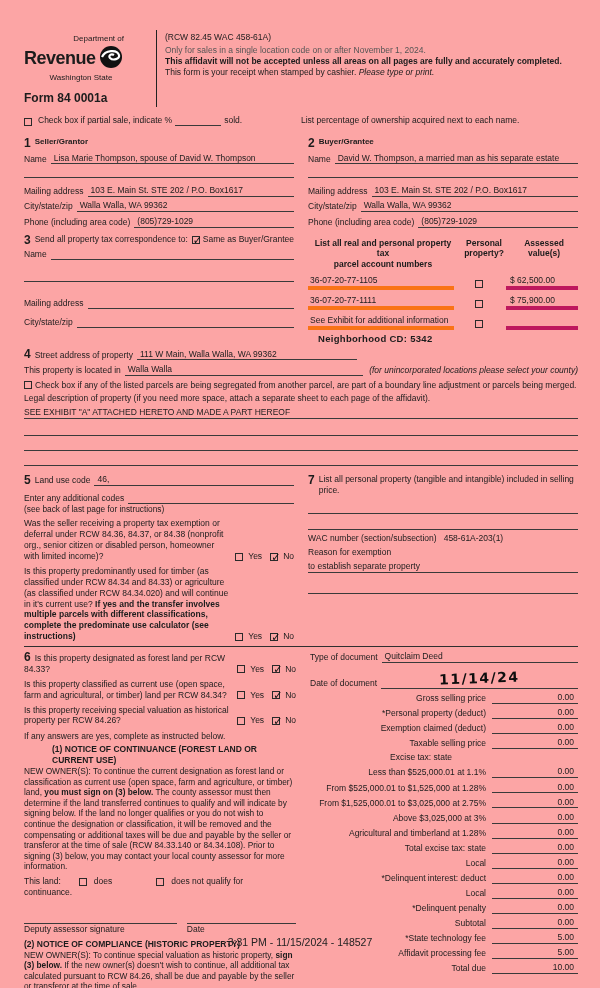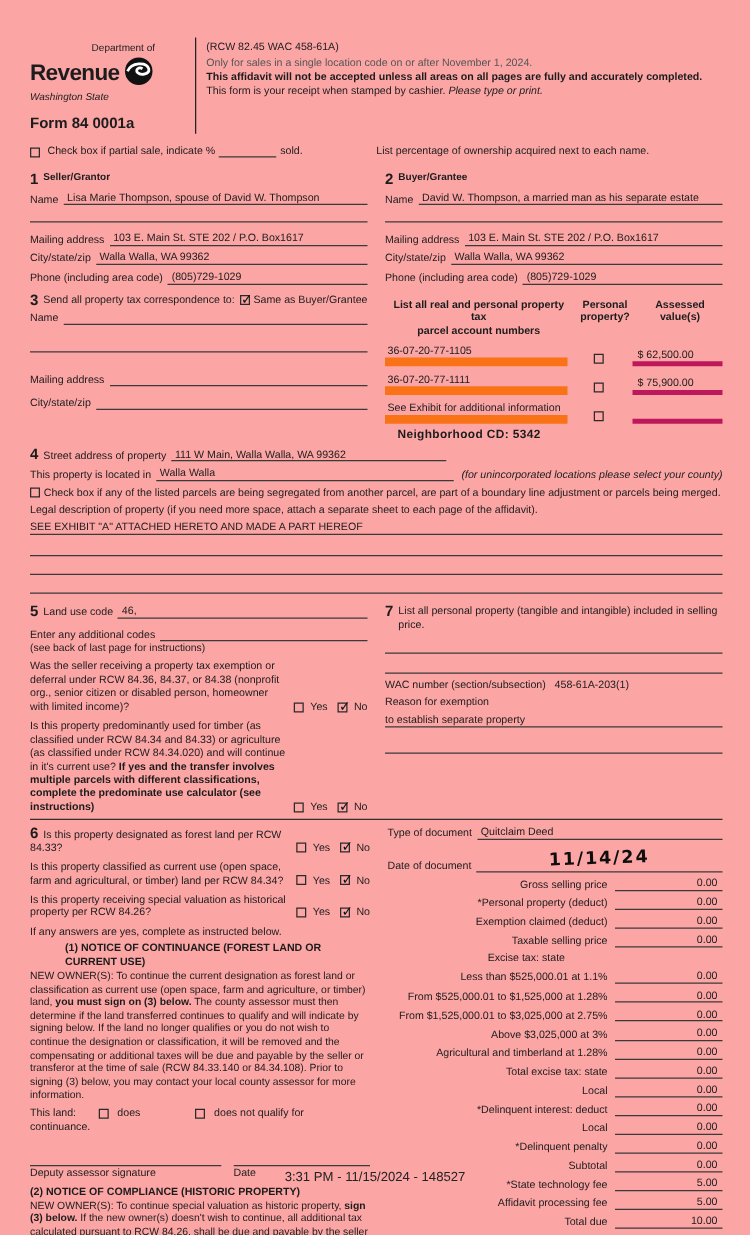--- a/index.html
+++ b/index.html
@@ -20,21 +20,21 @@
   .yn .cb { margin-left:6px; }
   .secnum { font-size:12px; font-weight:bold; margin-right:4px; line-height:1; }
   .hand { font-family:"DejaVu Sans", sans-serif; font-size:14px; color:#0e0e0e; transform:rotate(-2deg); letter-spacing:1.5px; display:inline-block; font-weight:bold; }
 
   
   .hdr { display:flex; margin-bottom:8px; }
   .hdr-left { width:128px; padding-top:4px; }
   .dept { font-size:8px; text-align:right; padding-right:28px; }
   .rev-line { display:flex; align-items:center; }
   .rev-word { font-size:18px; font-weight:bold; letter-spacing:-0.5px; }
-  .wa-state { font-size:8px; font-style:italic; text-align:left; padding-right:14px; }
+  .wa-state { font-size:8px; text-align:center; padding-right:14px; }
   .form-num { font-size:12px; font-weight:bold; margin-top:8px; }
   .hdr-div { border-left:1.5px solid #222; margin:0 8px 0 4px; }
   .hdr-right { flex:1; padding-top:2px; }
   .title-line { display:flex; align-items:baseline; gap:6px; }
   .title { font-size:17.5px; font-weight:bold; letter-spacing:-0.2px; }
   .title-suffix { font-size:8.5px; }
   .sub1 { color:#555; margin-top:2px; }
   .sub2 { font-weight:bold; }
 
   
@@ -48,21 +48,21 @@
 
   .sec-head { display:flex; align-items:center; margin:3px 0 4px 0; }
   .sec-head .t { font-weight:bold; }
   .frow { display:flex; align-items:flex-end; margin-top:3.5px; }
   .frow .lbl { margin-right:4px; }
 
   
   .ptable-head { display:flex; font-weight:bold; text-align:center; margin-top:4px; }
   .ph1 { width:150px; } .ph2 { width:52px; } .ph3 { flex:1; }
   .prow { display:flex; align-items:flex-end; margin-top:5px; }
-  .prow .pnum { width:146px; border-bottom:7px solid #f97316; padding:0 2px; }
+  .prow .pnum { width:146px; border-bottom:4px solid #f97316; padding:0 2px; }
   .prow .pbox { width:52px; text-align:center; }
   .prow .pval { flex:1; border-bottom:4px solid #be185d; padding:0 4px; }
   .nbhd { font-weight:bold; font-size:9.5px; margin:3px 0 0 10px; letter-spacing:0.3px; }
 
   .smalltxt { font-size:8.3px; }
   .qrow { display:flex; align-items:flex-end; justify-content:space-between; margin-top:4px; }
   .qtext { width:200px; }
 
   
   .fee-row { display:flex; align-items:flex-end; margin-top:3.2px; }

